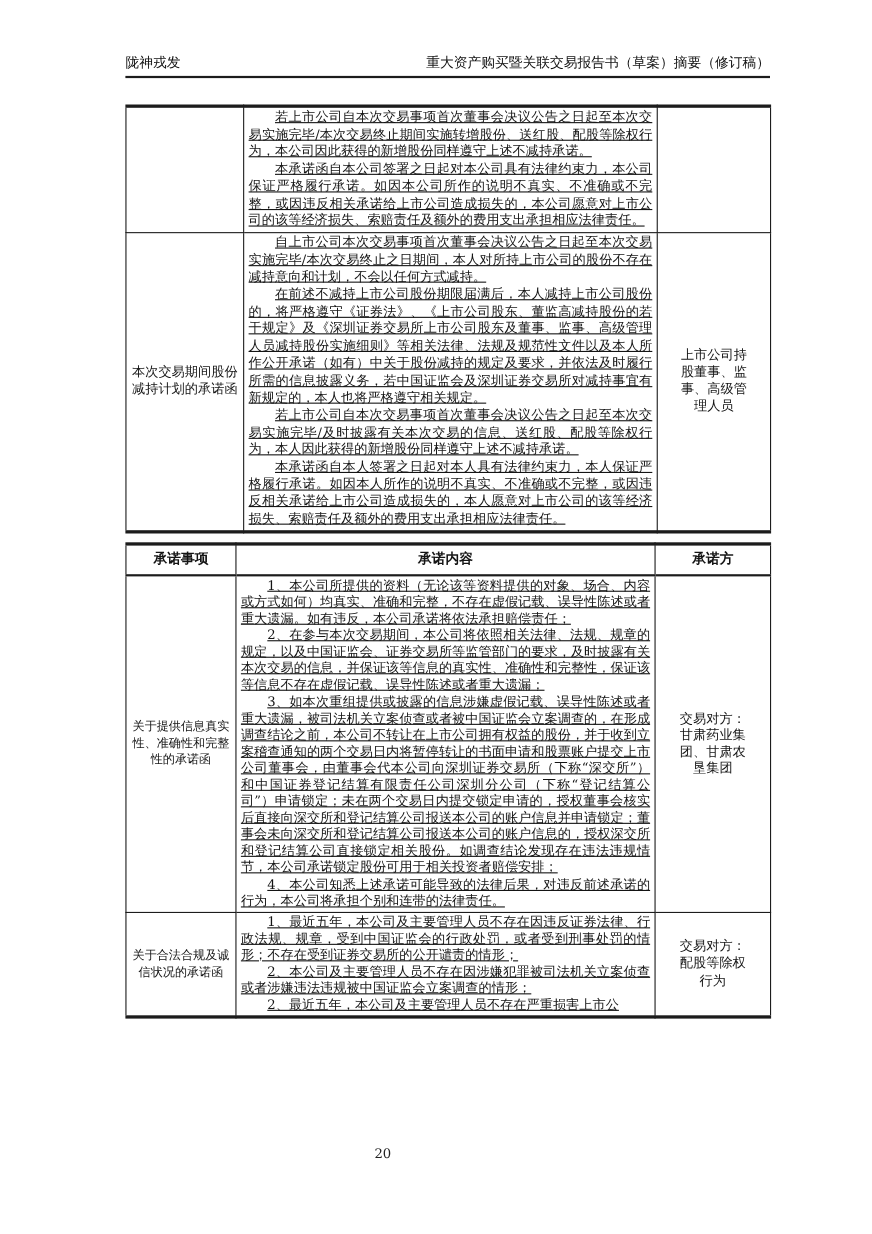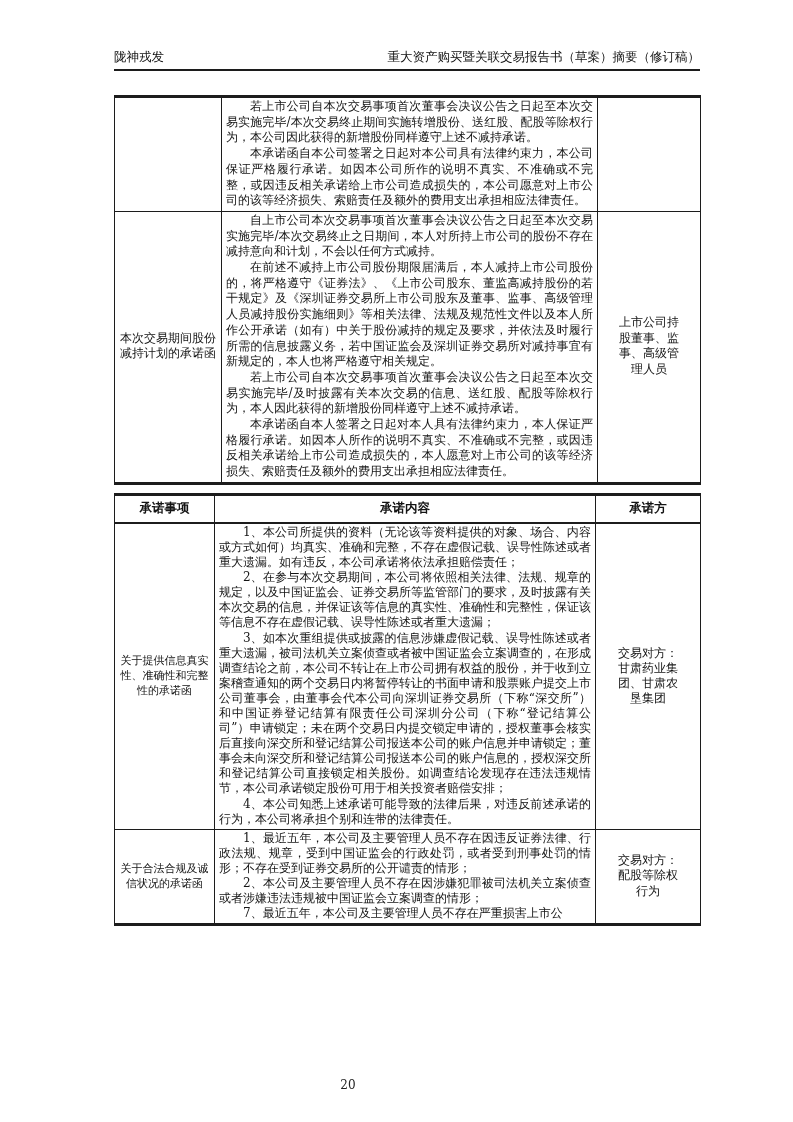--- a/index.html
+++ b/index.html
@@ -41,21 +41,21 @@
   table.doc-table td, table.doc-table th {
     border: 1px solid #1c1c1c;
     vertical-align: middle;
     padding: 1px 4px 2px;
     overflow: hidden;
   }
   table.t1 { margin-top: 24px; border-top: 3px solid #1c1c1c; border-bottom: 3px solid #1c1c1c; }
   table.t2 { margin-top: 8px;  border-top: 3px solid #1c1c1c; border-bottom: 3px solid #1c1c1c; }
   table.t1 td { line-height: 15.7px; }
   table.t2 td { line-height: 15.1px; }
-  td.cell-content { vertical-align: top; padding: 1px 8px 2px; }
+  td.cell-content { vertical-align: top; padding: 1px 8px 2px; text-decoration: underline; }
   td.cell-item    { text-align: center; }
   td.cell-party   { text-align: center; }
   .party-inner { width: 62px; margin: 0 auto; text-align: center; }
   .item-inner  { margin: 0 auto; text-align: center; }
   table.t2 td.cell-item { font-size: 11px; }
   .cell-content p {
     margin: 0;
     text-indent: 2em;
     text-align: justify;
   }
@@ -73,21 +73,21 @@
     margin: 26px 0 0 0;
     font-size: 15.5px;
     font-weight: bold;
     line-height: 23px;
     color: #000000;
     letter-spacing: 0.5px;
   }
   
   .page-footer {
     position: absolute;
-    top: 1078px;
+    top: 1042px;
     left: 0;
     width: 696px;
     text-align: center;
     font-size: 12px;
     color: #222222;
   }
 </style>
 </head>
 <body>
 
@@ -164,21 +164,21 @@
               <div class="party-inner">交易对方：甘肃药业集团、甘肃农垦集团</div>
             </td>
         </tr>
         <tr>
           <td class="cell-item">
               <div class="item-inner">关于合法合规及诚信状况的承诺函</div>
             </td>
           <td class="cell-content">
             <p>1、最近五年，本公司及主要管理人员不存在因违反证券法律、行政法规、规章，受到中国证监会的行政处罚，或者受到刑事处罚的情形；不存在受到证券交易所的公开谴责的情形；</p>
             <p>2、本公司及主要管理人员不存在因涉嫌犯罪被司法机关立案侦查或者涉嫌违法违规被中国证监会立案调查的情形；</p>
-            <p>7、最近五年，本公司及主要管理人员不存在严重损害上市公</p>
+            <p>2、最近五年，本公司及主要管理人员不存在严重损害上市公</p>
           </td>
           <td class="cell-party">
               <div class="party-inner">交易对方：配股等除权行为</div>
             </td>
         </tr>
       </tbody>
     </table>
 
   </div>
 

